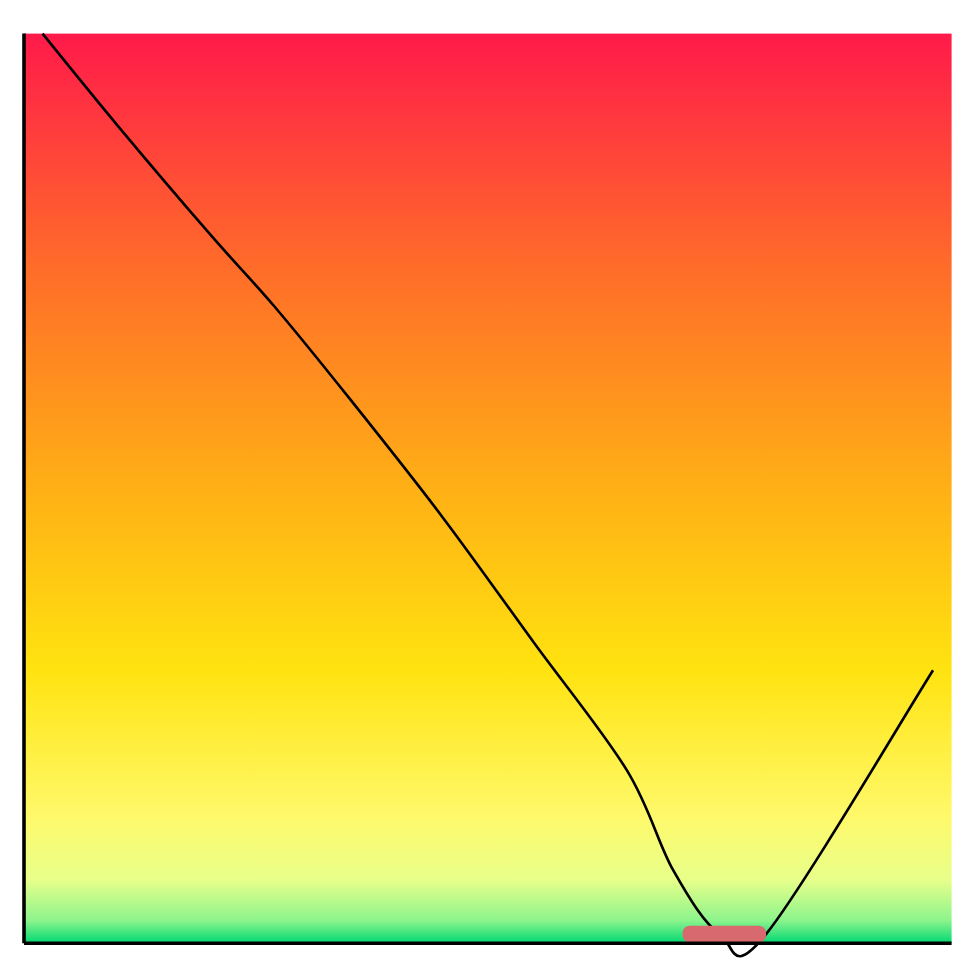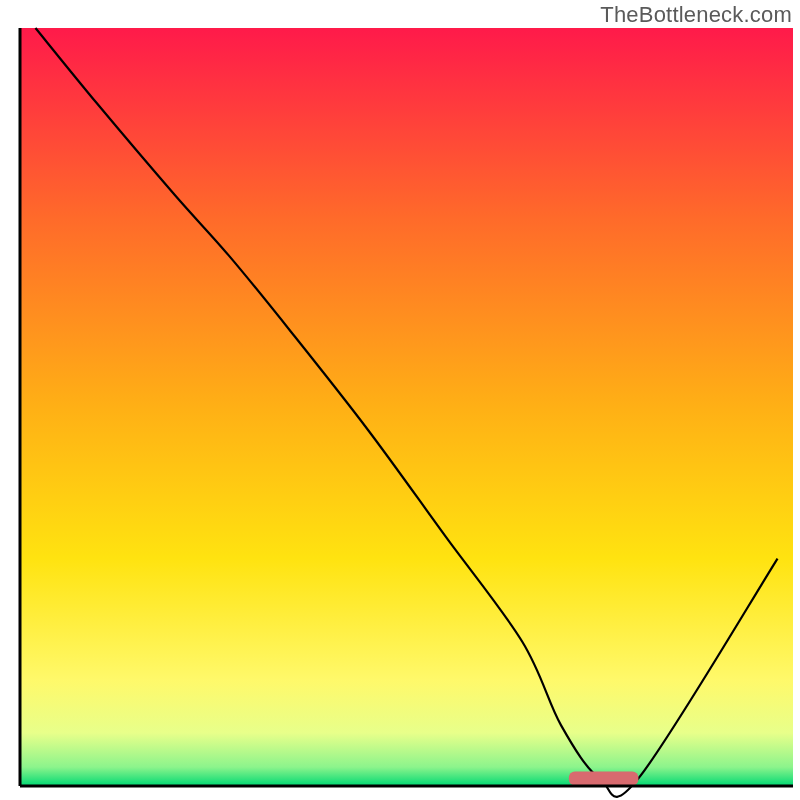--- a/index.html
+++ b/index.html
@@ -50,14 +50,13 @@
   <rect id="plot-rect" fill="url(#bg-grad)" x="20" y="28" width="773" height="758"></rect>
 
   <path id="curve-path" fill="none" stroke-width="2.2" d="M 35.46 28 C 45.766666666666666 40.633333333333326 74.11000000000001 76.00666666666662 97.30000000000001 103.79999999999995 C 120.49000000000001 131.59333333333328 152.69833333333335 169.4933333333333 174.60000000000002 194.76 C 196.5016666666667 220.02666666666667 209.38500000000002 232.65999999999997 228.71 255.39999999999998 C 248.035 278.14 267.35999999999996 302.1433333333333 290.54999999999995 331.2 C 313.73999999999995 360.25666666666666 342.08333333333337 395.63 367.85 429.74 C 393.6166666666667 463.85 419.3833333333334 500.4866666666667 445.15000000000003 535.86 C 470.9166666666667 571.2333333333333 503.12500000000006 610.3966666666666 522.45 641.98 C 541.775 673.5633333333334 548.2166666666666 702.62 561.0999999999999 725.36 C 573.9833333333332 748.1 586.8666666666667 769.5766666666666 599.75 778.42 C 612.6333333333333 787.2633333333333 608.7683333333334 815.0566666666666 638.4000000000001 778.42 C 668.0316666666668 741.7833333333333 754.35 595.2366666666667 777.54 558.6" stroke="#000000"></path>
 
   <rect id="marker-rect" rx="6" ry="6" x="568.8299999999999" y="771.42" width="69.57000000000016" height="14" fill="#d86a6f"></rect>
 
   <line id="y-axis" stroke-width="3" x1="20" y1="28" x2="20" y2="786" stroke="#000000"></line>
   <line id="x-axis" stroke-width="3" x1="20" y1="786" x2="793" y2="786" stroke="#000000"></line>
 </svg>
 
-<div class="watermark">TheBottleneck.com</div>
 </div>
 
 </body></html>

